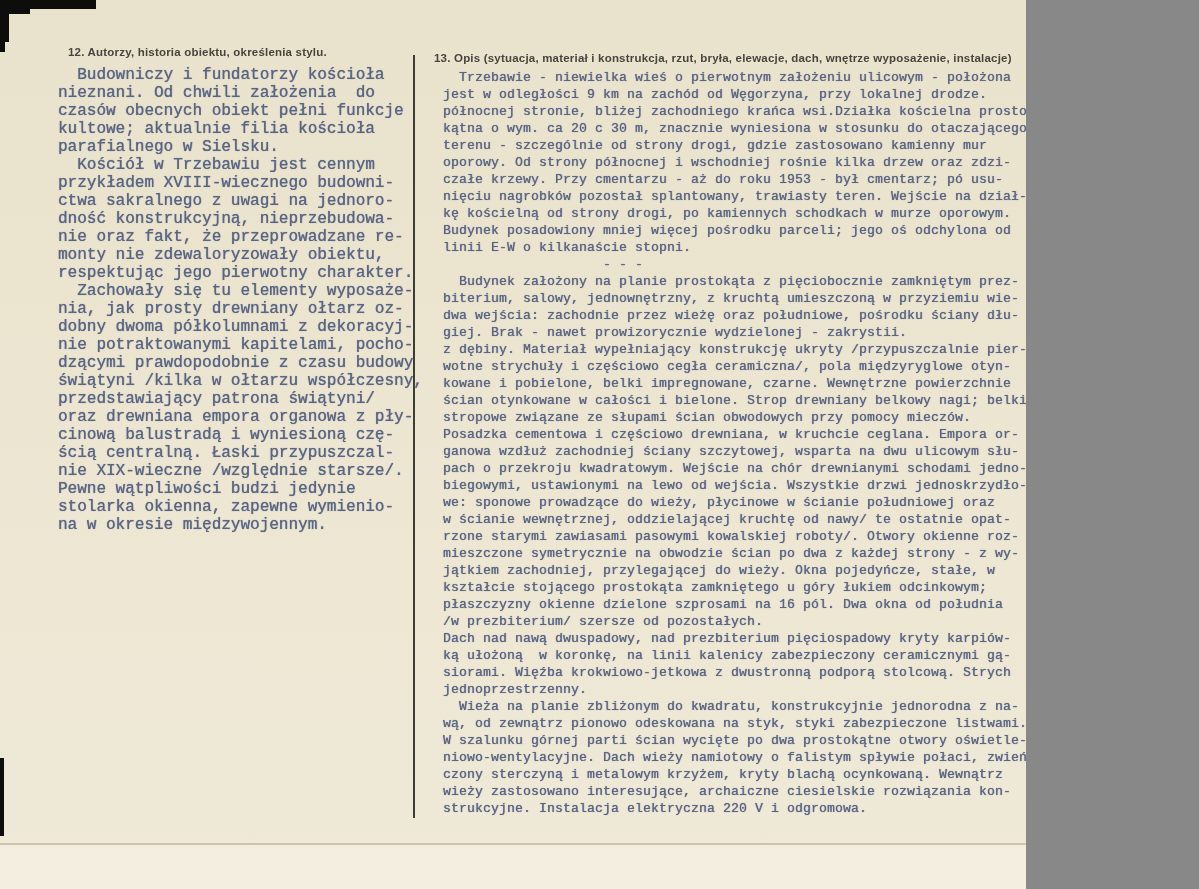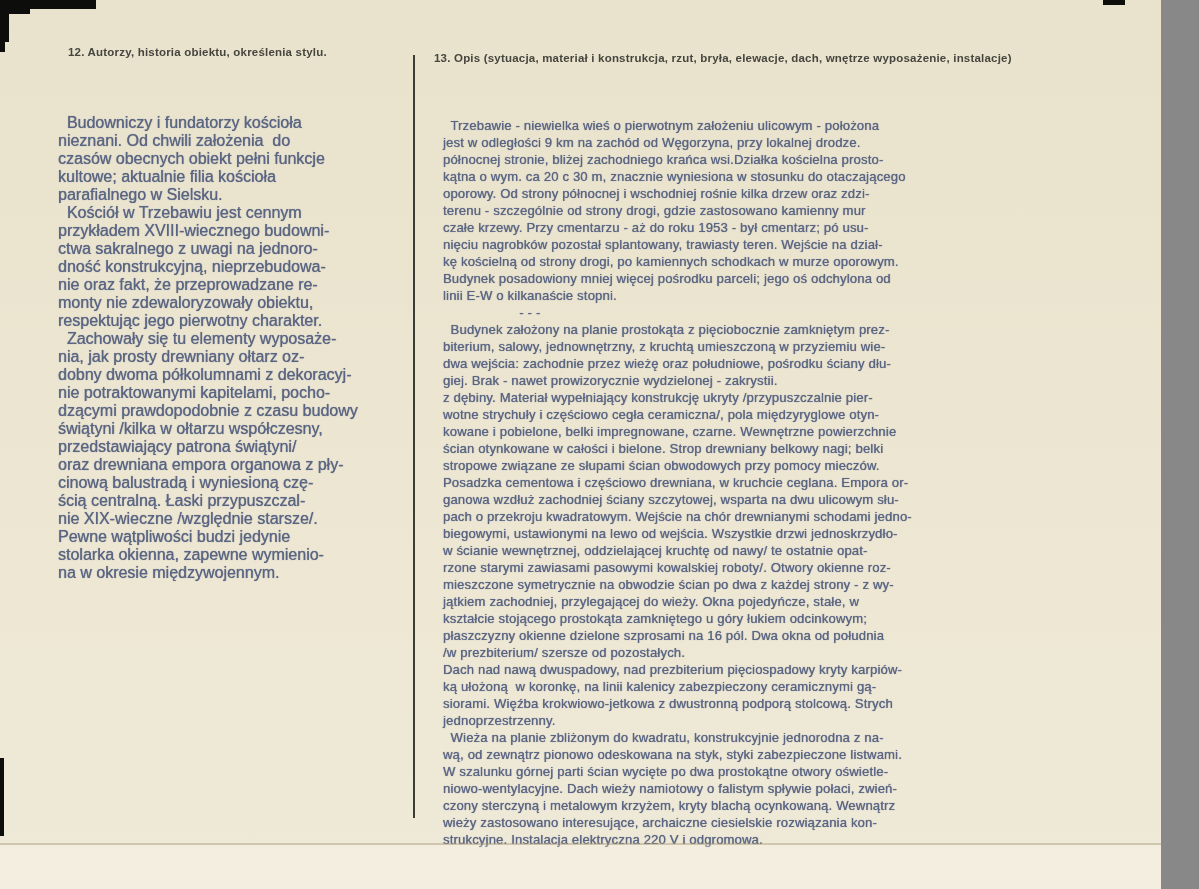--- a/index.html
+++ b/index.html
@@ -1,18 +1,18 @@
 <!DOCTYPE html>
 <html><head>
 <meta charset="utf-8">
 <style>
   html, body { margin: 0; padding: 0; background: #888; }
   .scan {
     position: relative;
-    width: 1161px;
+    width: 1026px;
     height: 889px;
     background: linear-gradient(180deg, #e9e3cd 0%, #ece6d2 55%, #efe9d8 100%);
     overflow: hidden;
     font-family: "Liberation Sans", sans-serif;
   }
   
   .artifact { position: absolute; background: #0d0d0b; }
   .a-topbar      { left: 0;    top: 0;   width: 96px; height: 9px; }
   .a-topcorner   { left: 0;    top: 0;   width: 30px; height: 14px; }
   .a-leftstrip   { left: 0;    top: 0;   width: 9px;  height: 42px; }
@@ -41,24 +41,23 @@
     font-weight: bold;
     color: #46463f;
     letter-spacing: 0.2px;
     white-space: nowrap;
   }
   .heading-left  { left: 68px;  top: 46px; }
   .heading-right { left: 434px; top: 52px; }
   
   .typewriter {
     position: absolute;
-    font-family: Liberation Sans, sans-serif;
+    font-family: Liberation Mono, monospace;
     color: #5a6583;
     text-shadow: 0 0 1px rgba(74,86,120,0.65), 0.4px 0.4px 0 rgba(74,86,120,0.35);
-    margin-top: 48px;
   }
   .body-left  { left: 58px;  top: 66px; font-size: 16px;   line-height: 18px; }
   .body-right { left: 443px; top: 69px; font-size: 13px; line-height: 17px; letter-spacing: 0.2px; }
   .tline { white-space: pre; }
 </style>
 </head>
 <body>
 
 <div class="scan">
 
@@ -102,41 +101,42 @@
       <div class="tline">na w okresie międzywojennym.</div>
     </div>
 
   <div class="col-heading heading-right">13. Opis (sytuacja, materiał i konstrukcja, rzut, bryła, elewacje, dach, wnętrze wyposażenie, instalacje)</div>
 
   <div class="typewriter body-right">
       <div class="tline">  Trzebawie - niewielka wieś o pierwotnym założeniu ulicowym - położona</div>
       <div class="tline">jest w odległości 9 km na zachód od Węgorzyna, przy lokalnej drodze.</div>
       <div class="tline">północnej stronie, bliżej zachodniego krańca wsi.Działka kościelna prosto-</div>
       <div class="tline">kątna o wym. ca 20 c 30 m, znacznie wyniesiona w stosunku do otaczającego</div>
+      <div class="tline">terenu - szczególnie od strony drogi, gdzie zastosowano kamienny mur</div>
       <div class="tline">oporowy. Od strony północnej i wschodniej rośnie kilka drzew oraz zdzi-</div>
-      <div class="tline">terenu - szczególnie od strony drogi, gdzie zastosowano kamienny mur</div>
       <div class="tline">czałe krzewy. Przy cmentarzu - aż do roku 1953 - był cmentarz; pó usu-</div>
       <div class="tline">nięciu nagrobków pozostał splantowany, trawiasty teren. Wejście na dział-</div>
       <div class="tline">kę kościelną od strony drogi, po kamiennych schodkach w murze oporowym.</div>
       <div class="tline">Budynek posadowiony mniej więcej pośrodku parceli; jego oś odchylona od</div>
       <div class="tline">linii E-W o kilkanaście stopni.</div>
       <div class="tline">                    - - -</div>
       <div class="tline">  Budynek założony na planie prostokąta z pięciobocznie zamkniętym prez-</div>
       <div class="tline">biterium, salowy, jednownętrzny, z kruchtą umieszczoną w przyziemiu wie-</div>
       <div class="tline">dwa wejścia: zachodnie przez wieżę oraz południowe, pośrodku ściany dłu-</div>
       <div class="tline">giej. Brak - nawet prowizorycznie wydzielonej - zakrystii.</div>
       <div class="tline">z dębiny. Materiał wypełniający konstrukcję ukryty /przypuszczalnie pier-</div>
       <div class="tline">wotne strychuły i częściowo cegła ceramiczna/, pola międzyryglowe otyn-</div>
       <div class="tline">kowane i pobielone, belki impregnowane, czarne. Wewnętrzne powierzchnie</div>
       <div class="tline">ścian otynkowane w całości i bielone. Strop drewniany belkowy nagi; belki</div>
       <div class="tline">stropowe związane ze słupami ścian obwodowych przy pomocy mieczów.</div>
       <div class="tline">Posadzka cementowa i częściowo drewniana, w kruchcie ceglana. Empora or-</div>
       <div class="tline">ganowa wzdłuż zachodniej ściany szczytowej, wsparta na dwu ulicowym słu-</div>
       <div class="tline">pach o przekroju kwadratowym. Wejście na chór drewnianymi schodami jedno-</div>
       <div class="tline">biegowymi, ustawionymi na lewo od wejścia. Wszystkie drzwi jednoskrzydło-</div>
+      <div class="tline">we: sponowe prowadzące do wieży, płycinowe w ścianie południowej oraz</div>
       <div class="tline">w ścianie wewnętrznej, oddzielającej kruchtę od nawy/ te ostatnie opat-</div>
       <div class="tline">rzone starymi zawiasami pasowymi kowalskiej roboty/. Otwory okienne roz-</div>
       <div class="tline">mieszczone symetrycznie na obwodzie ścian po dwa z każdej strony - z wy-</div>
       <div class="tline">jątkiem zachodniej, przylegającej do wieży. Okna pojedyńcze, stałe, w</div>
       <div class="tline">kształcie stojącego prostokąta zamkniętego u góry łukiem odcinkowym;</div>
       <div class="tline">płaszczyzny okienne dzielone szprosami na 16 pól. Dwa okna od południa</div>
       <div class="tline">/w prezbiterium/ szersze od pozostałych.</div>
       <div class="tline">Dach nad nawą dwuspadowy, nad prezbiterium pięciospadowy kryty karpiów-</div>
       <div class="tline">ką ułożoną  w koronkę, na linii kalenicy zabezpieczony ceramicznymi gą-</div>
       <div class="tline">siorami. Więźba krokwiowo-jetkowa z dwustronną podporą stolcową. Strych</div>

